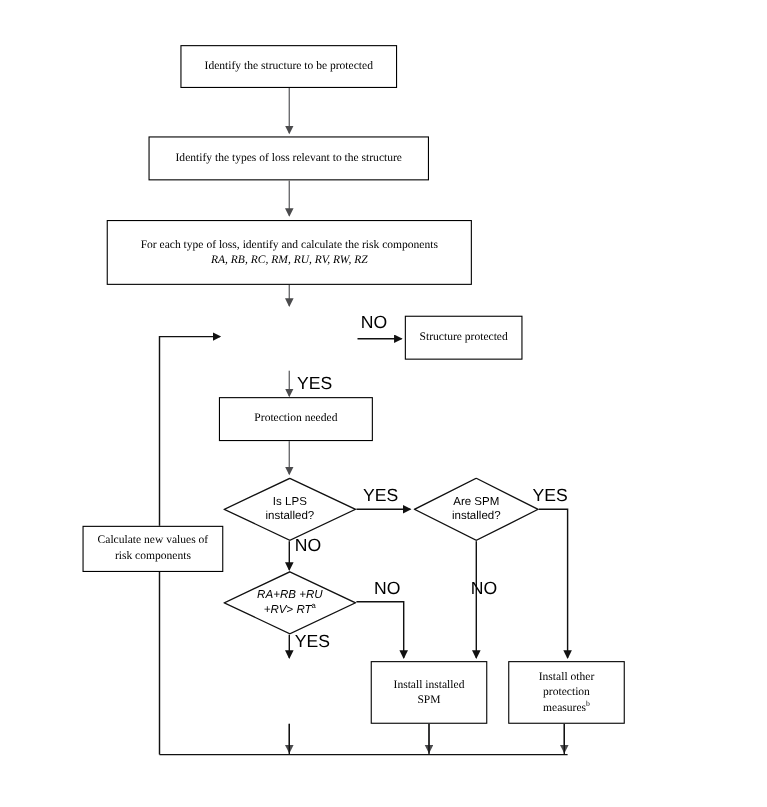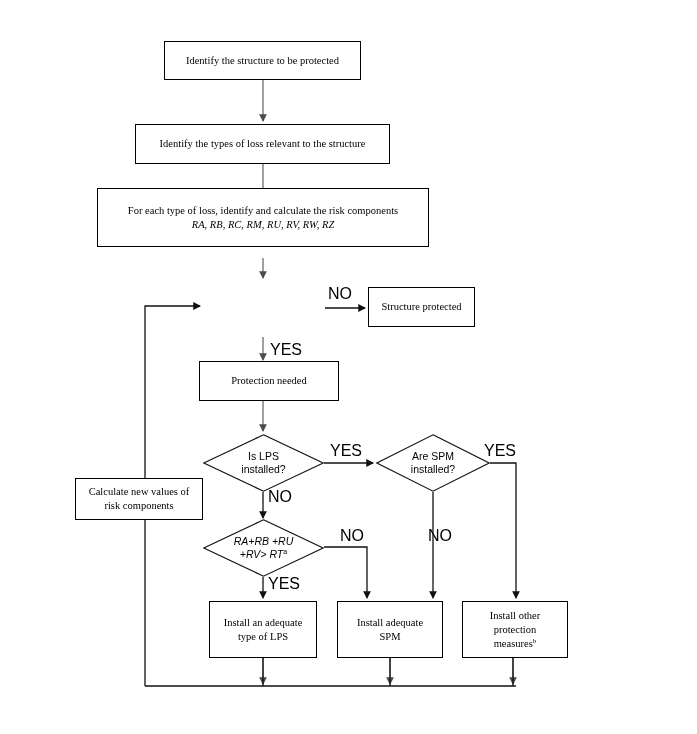--- a/index.html
+++ b/index.html
@@ -138,21 +138,21 @@
   </svg>
 
   <div class="node proc" style="left:164px; top:41px; width:197px; height:39px;">
     <span class="txt">Identify the structure to be protected</span>
   </div>
 
   <div class="node proc" style="left:135px; top:124px; width:255px; height:40px;">
     <span class="txt">Identify the types of loss relevant to the structure</span>
   </div>
 
-  <div class="node proc" style="left:97px; top:188px; width:332px; height:59px;">
+  <div class="node proc" style="left:97px; top:200px; width:332px; height:59px;">
     <span class="txt">
       <span>For each type of loss, identify and calculate the risk components</span><br>
       <span class="ital">RA, RB, RC, RM, RU, RV, RW, RZ</span>
     </span>
   </div>
 
 
   <div class="node proc" style="left:368px; top:287px; width:107px; height:40px;">
     <span class="txt">Structure protected</span>
   </div>
@@ -191,30 +191,24 @@
   <div class="node dec" style="left:203px; top:519px; width:121px; height:58px;">
     <svg class="dshape" viewBox="0 0 121 58" preserveAspectRatio="none">
       <polygon points="60.5,0.8 120.2,29 60.5,57.2 0.8,29" fill="#ffffff" stroke="#111111" stroke-width="1.2"></polygon>
     </svg>
     <span class="txt">
       <span class="ital">RA+RB +RU</span><br>
       <span class="ital">+RV</span><span>&gt; </span><span class="ital">RT</span><sup>a</sup>
     </span>
   </div>
 
-  <div class="node proc" style="left:209px; top:601px; width:108px; height:57px;">
-    <span class="txt">
-      <span>Install an adequate</span><br>
-      <span>type of LPS</span>
-    </span>
-  </div>
 
   <div class="node proc" style="left:337px; top:601px; width:106px; height:57px;">
     <span class="txt">
-      <span>Install adequate</span><br>
+      <span>Install installed</span><br>
       <span>SPM</span>
     </span>
   </div>
 
   <div class="node proc" style="left:462px; top:601px; width:106px; height:57px;">
     <span class="txt">
       <span>Install other protection</span><br>
       <span>measures</span><sup>b</sup>
     </span>
   </div>

